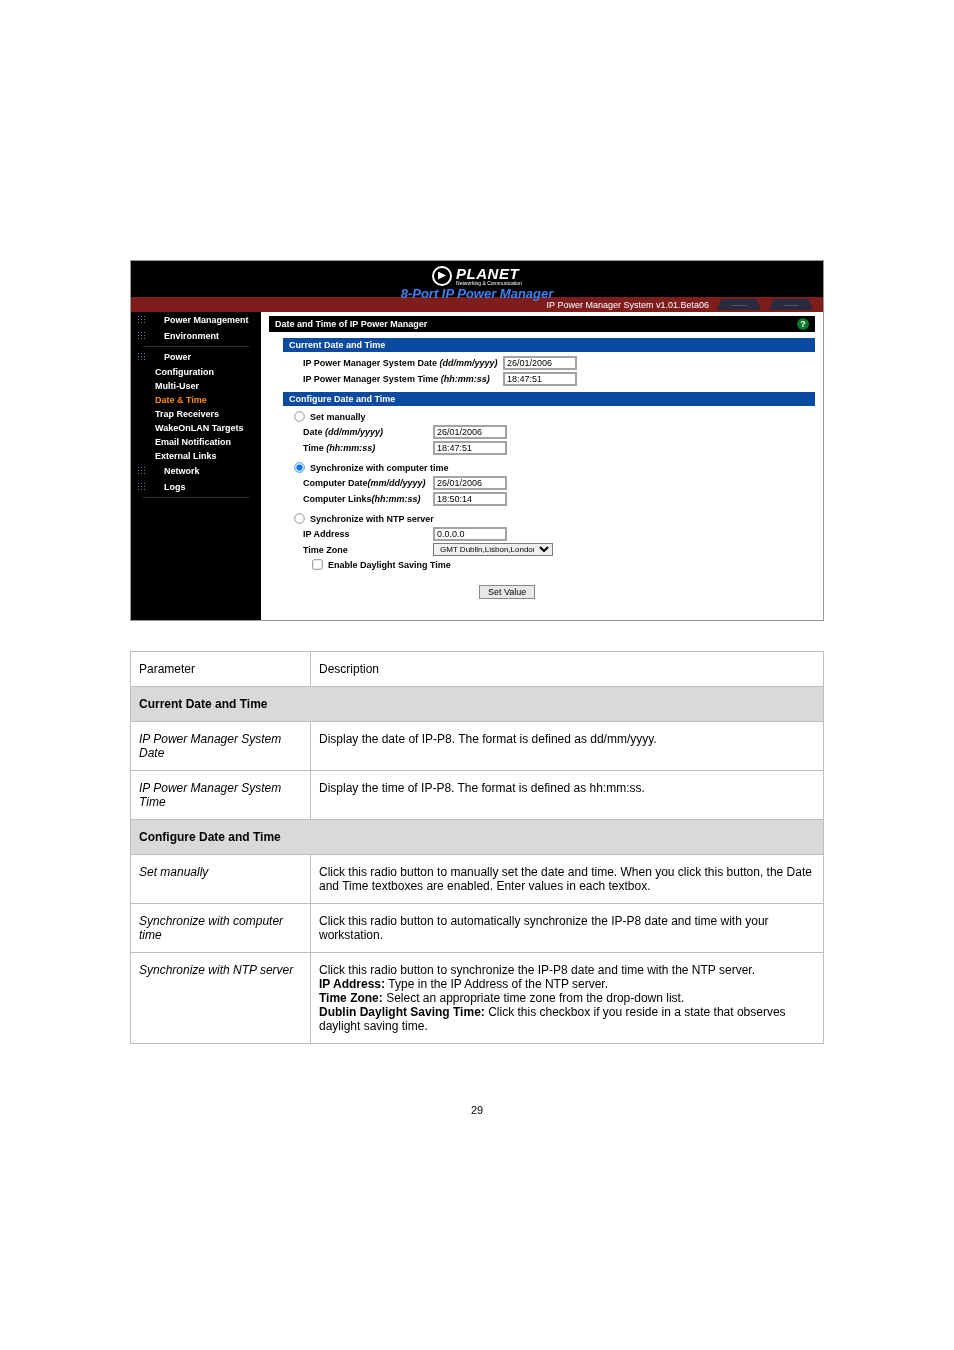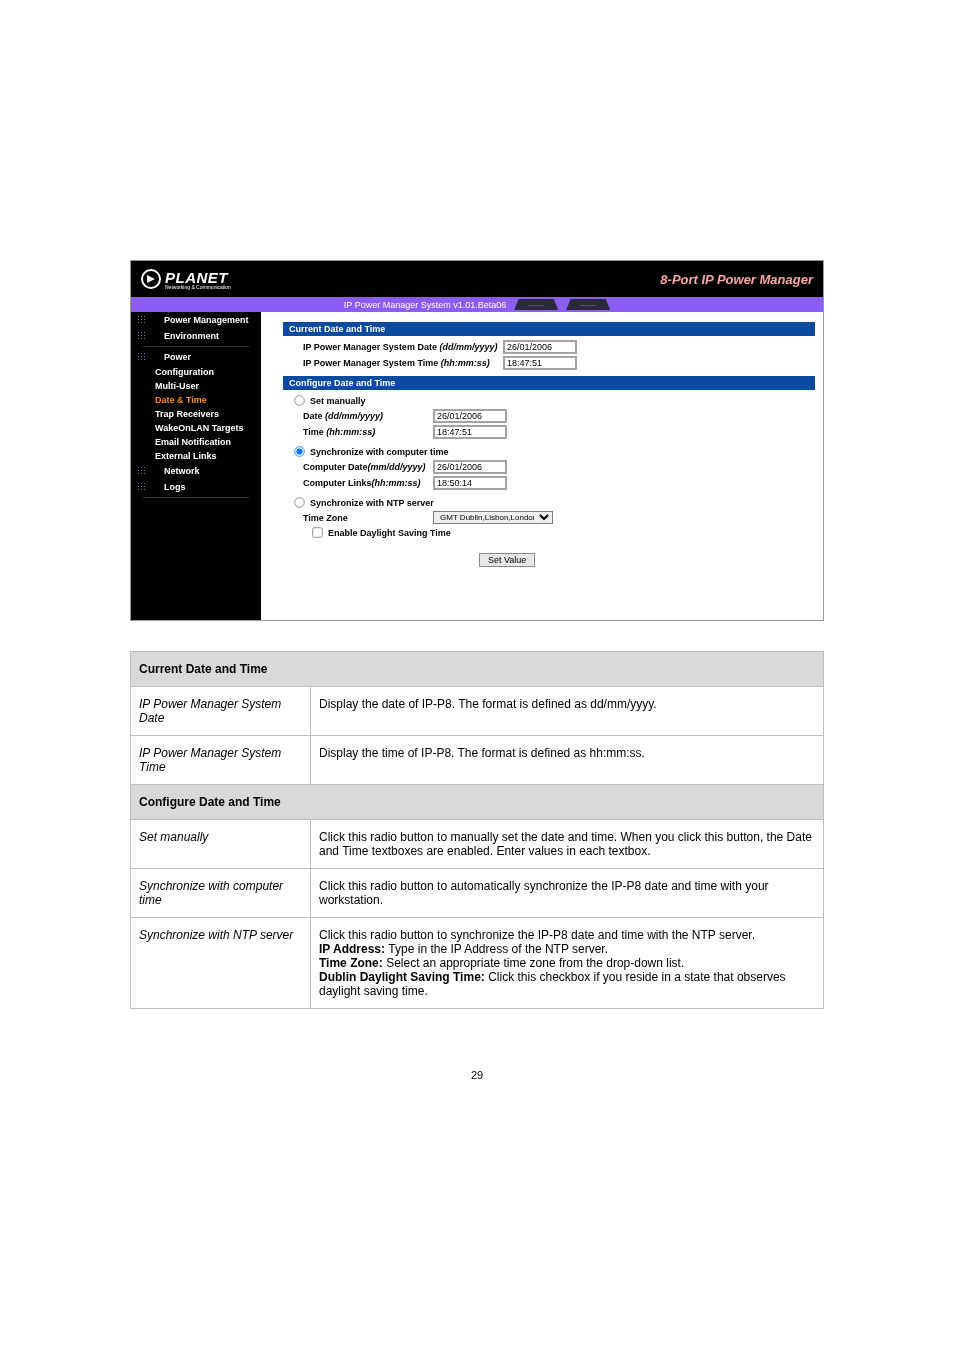--- a/index.html
+++ b/index.html
@@ -12,44 +12,45 @@
     border: 1px solid #999;
     background: #fff;
   }
   .ss-header {
     background: #000;
     display: flex;
     align-items: center;
     justify-content: space-between;
     padding: 4px 10px;
     height: 36px;
+    flex-direction: column;
   }
   .logo { display: flex; align-items: center; gap: 4px; }
   .logo-icon {
     width: 20px; height: 20px; border: 2px solid #fff; border-radius: 50%;
     display: inline-flex; align-items: center; justify-content: center;
     position: relative;
   }
   .logo-icon::before {
     content: ""; width: 8px; height: 8px; background: #fff;
     clip-path: polygon(0 0, 100% 50%, 0 100%);
     display: block;
   }
   .logo-text { color: #fff; font-weight: bold; font-style: italic; font-size: 15px; letter-spacing: 0.5px; }
   .logo-sub { color: #fff; font-size: 5px; margin-top: -2px; }
-  .product-title { color: #fca5a5; font-weight: bold; font-style: italic; font-size: 13px; }
+  .product-title { color: #3b82f6; font-weight: bold; font-style: italic; font-size: 13px; }
 
   .ss-subheader {
-    background: #8b5cf6;
+    background: #7f1d1d;
     color: #fff;
     font-size: 9px;
     text-align: right;
     padding: 2px 10px;
     display: flex;
-    justify-content: center;
+    justify-content: flex-end;
     align-items: center;
     gap: 8px;
   }
   .ss-subheader .tab {
     background: #2a2a3e; color: #888; font-size: 8px;
     padding: 1px 14px; clip-path: polygon(10% 0, 90% 0, 100% 100%, 0 100%);
   }
 
   .ss-body { display: flex; }
 
@@ -186,20 +187,24 @@
         <span>Network</span>
       </div>
       <div class="nav-cat">
         <span class="nav-dots"></span>
         <span>Logs</span>
       </div>
       <hr class="sep">
     </div>
 
     <div class="main">
+      <div class="panel-title">
+        <span>Date and Time of IP Power Manager</span>
+        <span class="help-dot">?</span>
+      </div>
 
       <div class="section-bar">Current Date and Time</div>
       <div class="field-row">
         <span class="lbl">
           <span>IP Power Manager System Date </span><span class="fmt">(dd/mm/yyyy)</span>
         </span>
         <input class="txt-input ro" readonly="" value="26/01/2006" style="">
       </div>
       <div class="field-row">
         <span class="lbl">
@@ -240,40 +245,48 @@
       <div class="field-row">
         <span class="lbl" style="width:130px">
           <span>Computer Links</span><span class="fmt">(hh:mm:ss)</span>
         </span>
         <input class="txt-input" value="18:50:14" style="">
       </div>
 
       <div class="field-row radio-row" style="margin-top:6px">
         <input type="radio" class="radio" name="mode" style="">
         <span>Synchronize with NTP server</span>
+      </div>
+      <div class="field-row">
+        <span class="lbl" style="width:130px">IP Address</span>
+        <input class="txt-input" value="0.0.0.0" style="">
       </div>
       <div class="field-row">
         <span class="lbl" style="width:130px">Time Zone</span>
         <select class="sel">
           <option>GMT Dublin,Lisbon,London</option>
         </select>
       </div>
       <div class="field-row">
         <span style="width:8px"></span>
         <input type="checkbox" class="chk" style="">
         <span style="font-weight:bold">Enable Daylight Saving Time</span>
       </div>
 
       <button class="set-btn">Set Value</button>
     </div>
   </div>
 </div>
 
 <table class="desc-table">
   <tbody>
+      <tr class="hdr-row">
+    <td class="param" style="font-style:normal">Parameter</td>
+    <td class="desc">Description</td>
+  </tr>
   <tr>
         <td class="grp" colspan="2">Current Date and Time</td>
       </tr>
   <tr>
     <td class="param">IP Power Manager System Date</td>
     <td class="desc">Display the date of IP-P8. The format is defined as dd/mm/yyyy.</td>
   </tr>
   <tr>
     <td class="param">IP Power Manager System Time</td>
     <td class="desc">Display the time of IP-P8. The format is defined as hh:mm:ss.</td>

